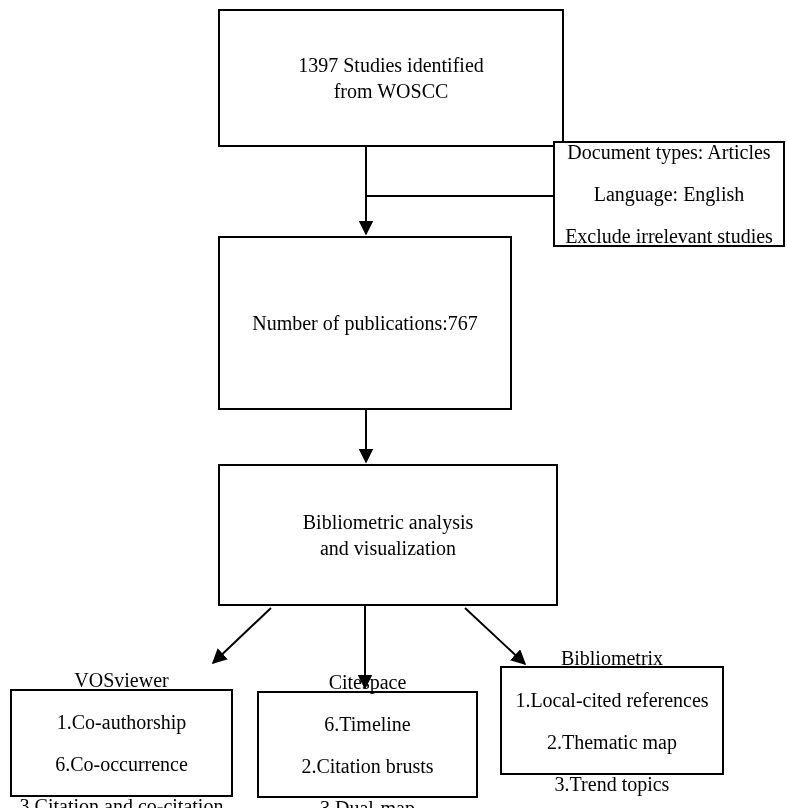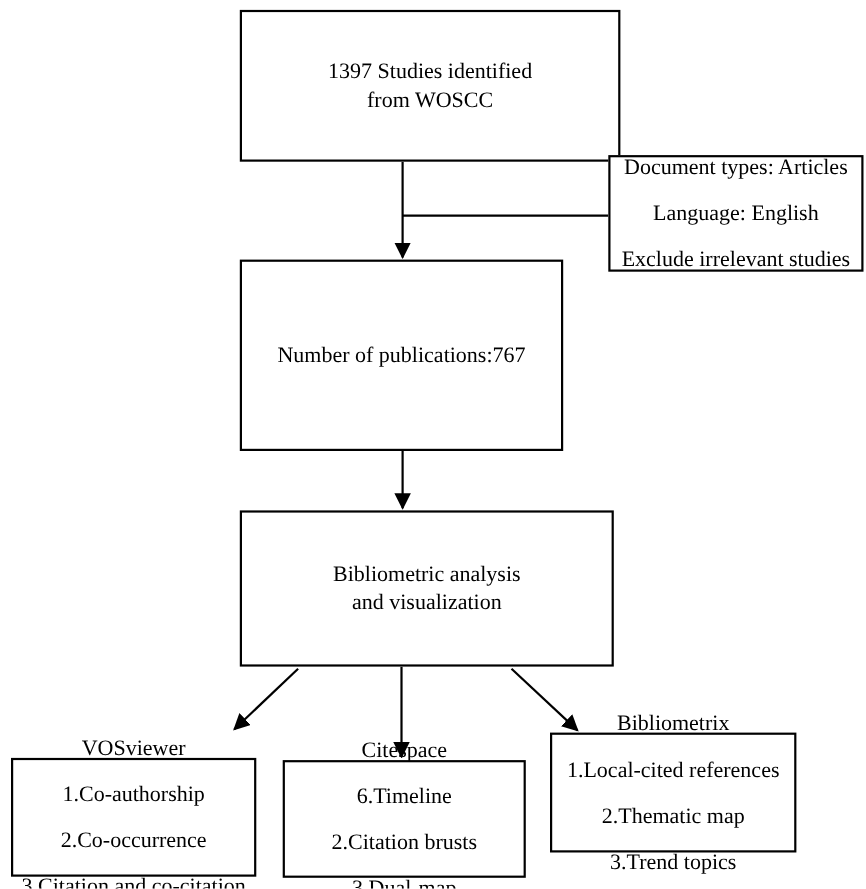--- a/index.html
+++ b/index.html
@@ -86,21 +86,21 @@
   </div>
 
   <div class="box box-analysis">
     <div class="txt-line">Bibliometric analysis</div>
     <div class="txt-line">and visualization</div>
   </div>
 
   <div class="box thin box-vosviewer">
     <div class="txt-line">VOSviewer</div>
     <div class="txt-line">1.Co-authorship</div>
-    <div class="txt-line">2.Co-occurrence</div>
+    <div class="txt-line">6.Co-occurrence</div>
     <div class="txt-line">3.Citation and co-citation</div>
   </div>
 
   <div class="box thin box-citespace">
     <div class="txt-line">Citespace</div>
     <div class="txt-line">6.Timeline</div>
     <div class="txt-line">2.Citation brusts</div>
     <div class="txt-line">3.Dual-map</div>
   </div>
 

